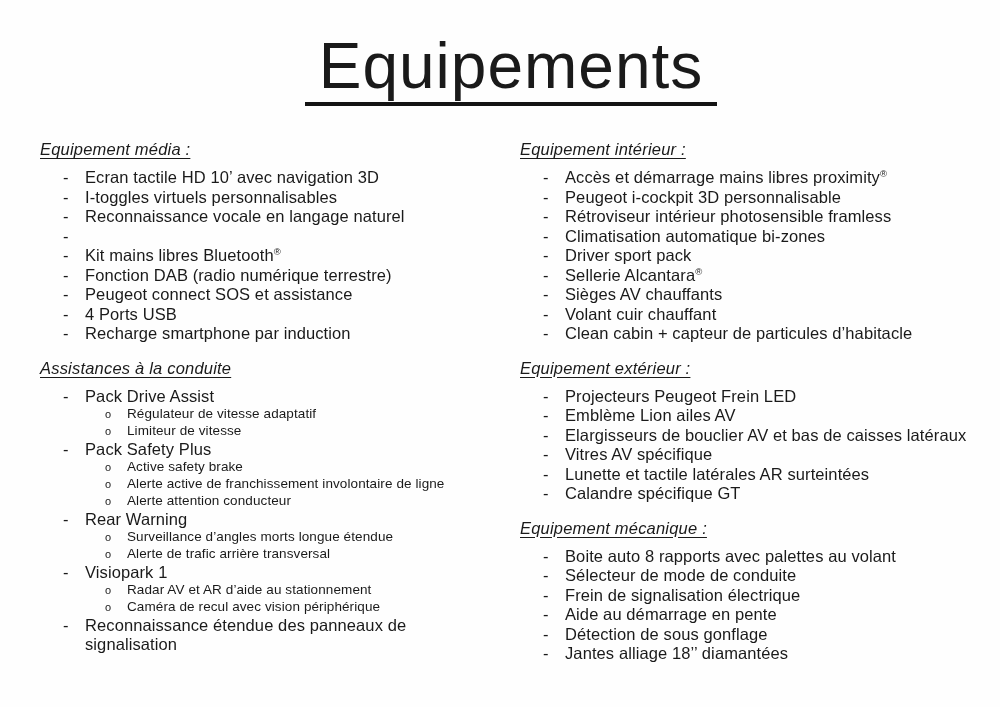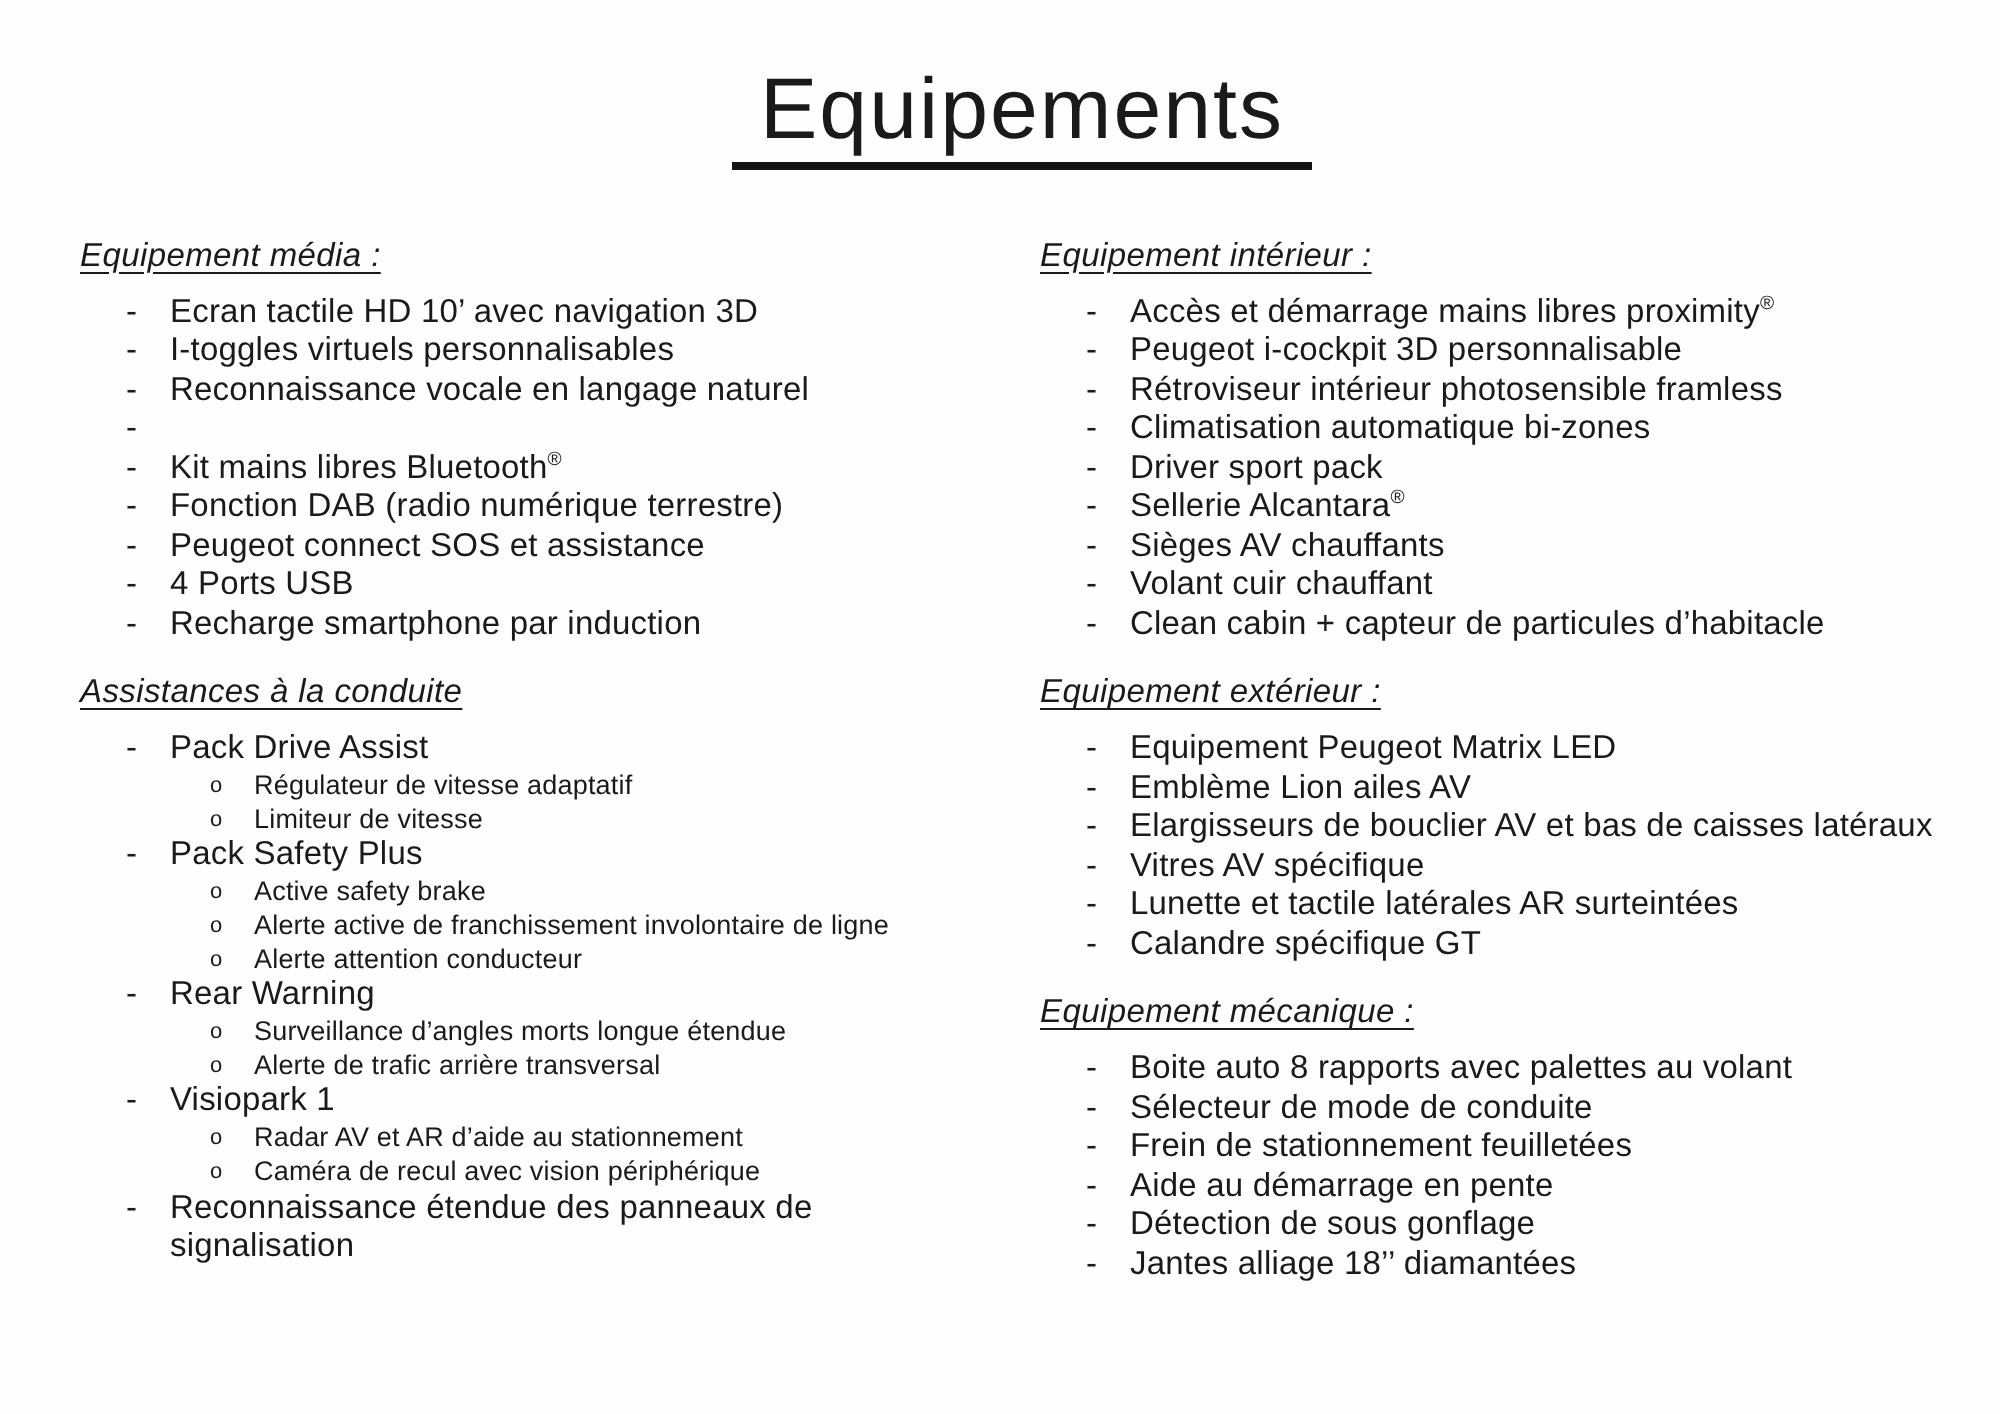--- a/index.html
+++ b/index.html
@@ -18,21 +18,21 @@
     padding: 24px 18px 0 40px;
     background: #fefefe;
     overflow: hidden;
   }
   .title-wrap {
     text-align: center;
     margin: 10px 0 34px 0;
   }
   .title-text {
     display: inline-block;
-    font-size: 43px;
+    font-size: 64px;
     line-height: 1.02;
     font-weight: 400;
     letter-spacing: 1px;
     padding: 0 14px 3px 14px;
     border-bottom: 4px solid #141414;
   }
   .columns {
     display: grid;
     grid-template-columns: 480px 1fr;
   }
@@ -230,21 +230,21 @@
               <span class="marker">-</span>
               <span class="text">Clean cabin + capteur de particules d’habitacle</span>
             </div>
           </div>
         </section>
         <section class="section">
           <h2 class="section-heading">Equipement extérieur :</h2>
           <div class="item-list">
             <div class="item">
               <span class="marker">-</span>
-              <span class="text">Equipement Peugeot Matrix LED</span>
+              <span class="text">Projecteurs Peugeot Frein LED</span>
             </div>
             <div class="item">
               <span class="marker">-</span>
               <span class="text">Emblème Lion ailes AV</span>
             </div>
             <div class="item">
               <span class="marker">-</span>
               <span class="text">Elargisseurs de bouclier AV et bas de caisses latéraux</span>
             </div>
             <div class="item">
@@ -267,21 +267,21 @@
             <div class="item">
               <span class="marker">-</span>
               <span class="text">Boite auto 8 rapports avec palettes au volant</span>
             </div>
             <div class="item">
               <span class="marker">-</span>
               <span class="text">Sélecteur de mode de conduite</span>
             </div>
             <div class="item">
               <span class="marker">-</span>
-              <span class="text">Frein de stationnement feuilletées</span>
+              <span class="text">Frein de signalisation électrique</span>
             </div>
             <div class="item">
               <span class="marker">-</span>
               <span class="text">Aide au démarrage en pente</span>
             </div>
             <div class="item">
               <span class="marker">-</span>
               <span class="text">Détection de sous gonflage</span>
             </div>
             <div class="item">

